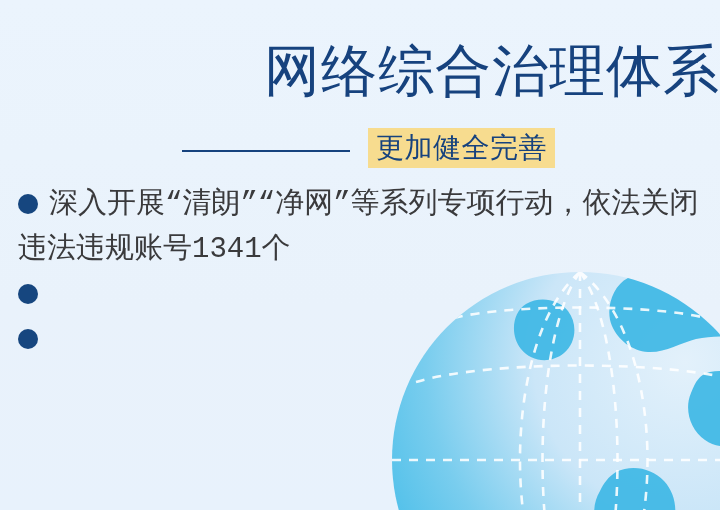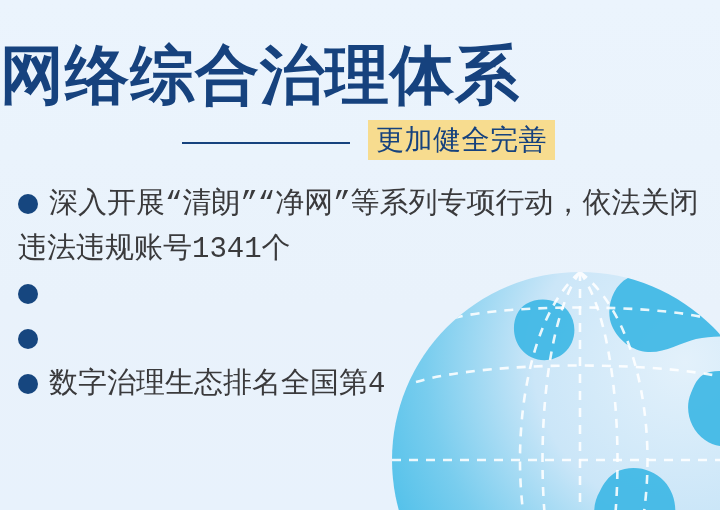--- a/index.html
+++ b/index.html
@@ -34,32 +34,32 @@
   .globe-wrap svg { display: block; width: 100%; height: 100%; }
 
   
   .header {
     position: absolute;
     left: 0;
     top: 38px;
     width: 720px;
   }
   .title {
-    text-align: left;
+    text-align: right;
     color: #16427e;
-    font-size: 64px;
-    font-weight: bold;
+    font-size: 56px;
+    font-weight: normal;
     line-height: 1.18;
     letter-spacing: 1px;
     white-space: nowrap;
   }
   .subhead-row {
     position: relative;
     height: 44px;
-    margin-top: 6px;
+    margin-top: 24px;
   }
   .rule {
     position: absolute;
     left: 182px;
     top: 22px;
     width: 168px;
     height: 2px;
     background: #16427e;
   }
   .badge {
@@ -170,19 +170,16 @@
     </div>
 
     <div class="bullet-item">
       <span class="dot"></span>
     </div>
 
     <div class="bullet-item">
       <span class="dot"></span>
     </div>
 
-    <div class="bullet-item">
-      <span class="dot"></span><span class="txt">数字治理生态排名全国第4</span>
-    </div>
 
   </div>
 
 </div>
 
 </body></html>

